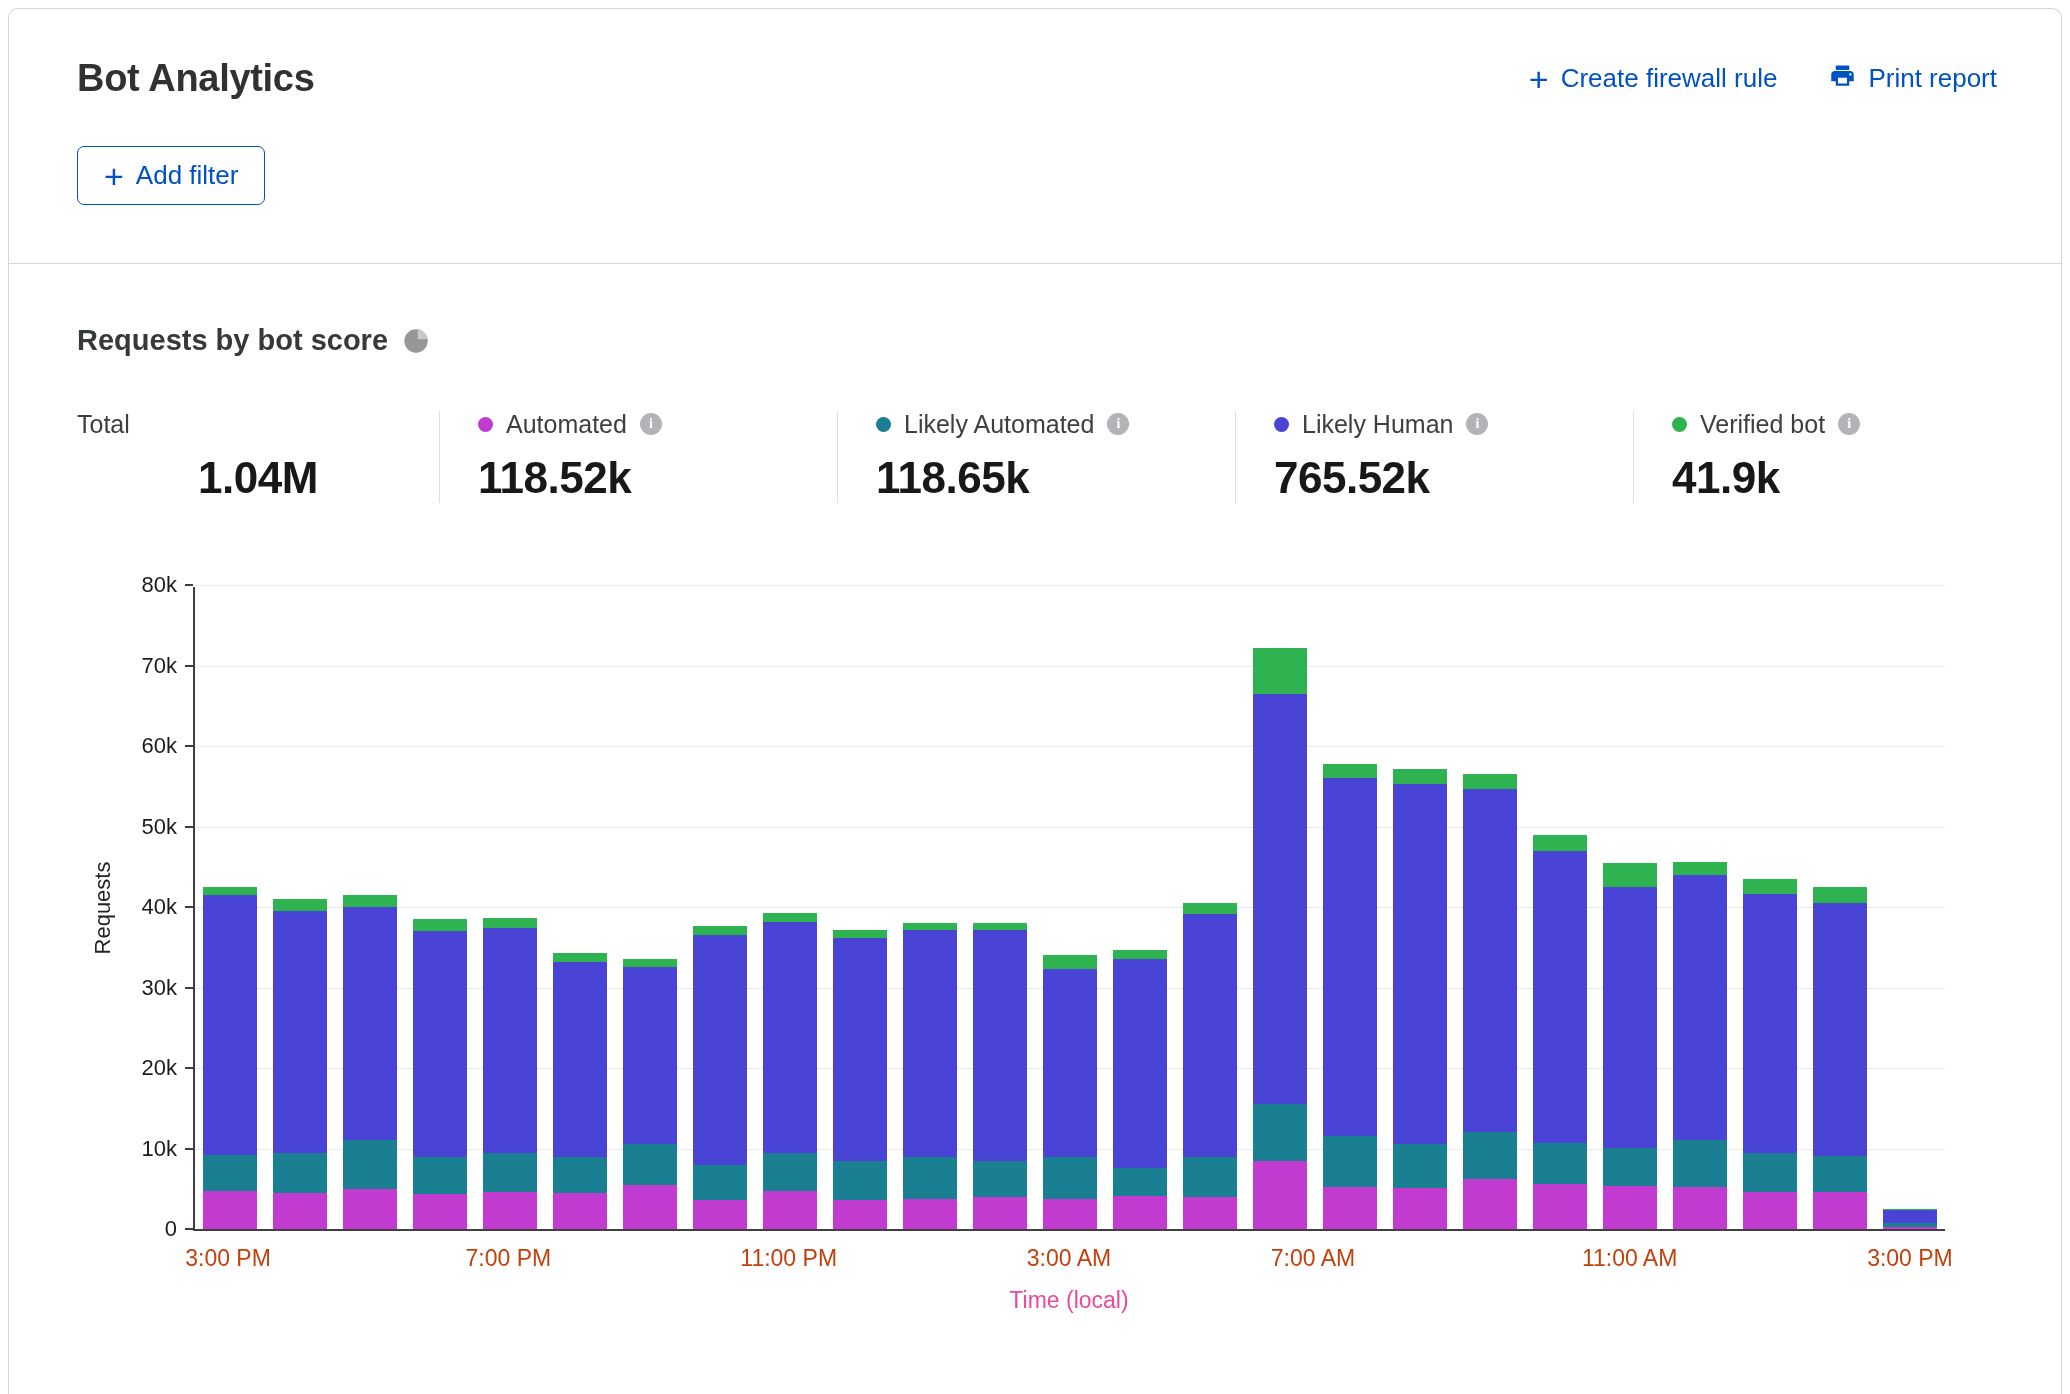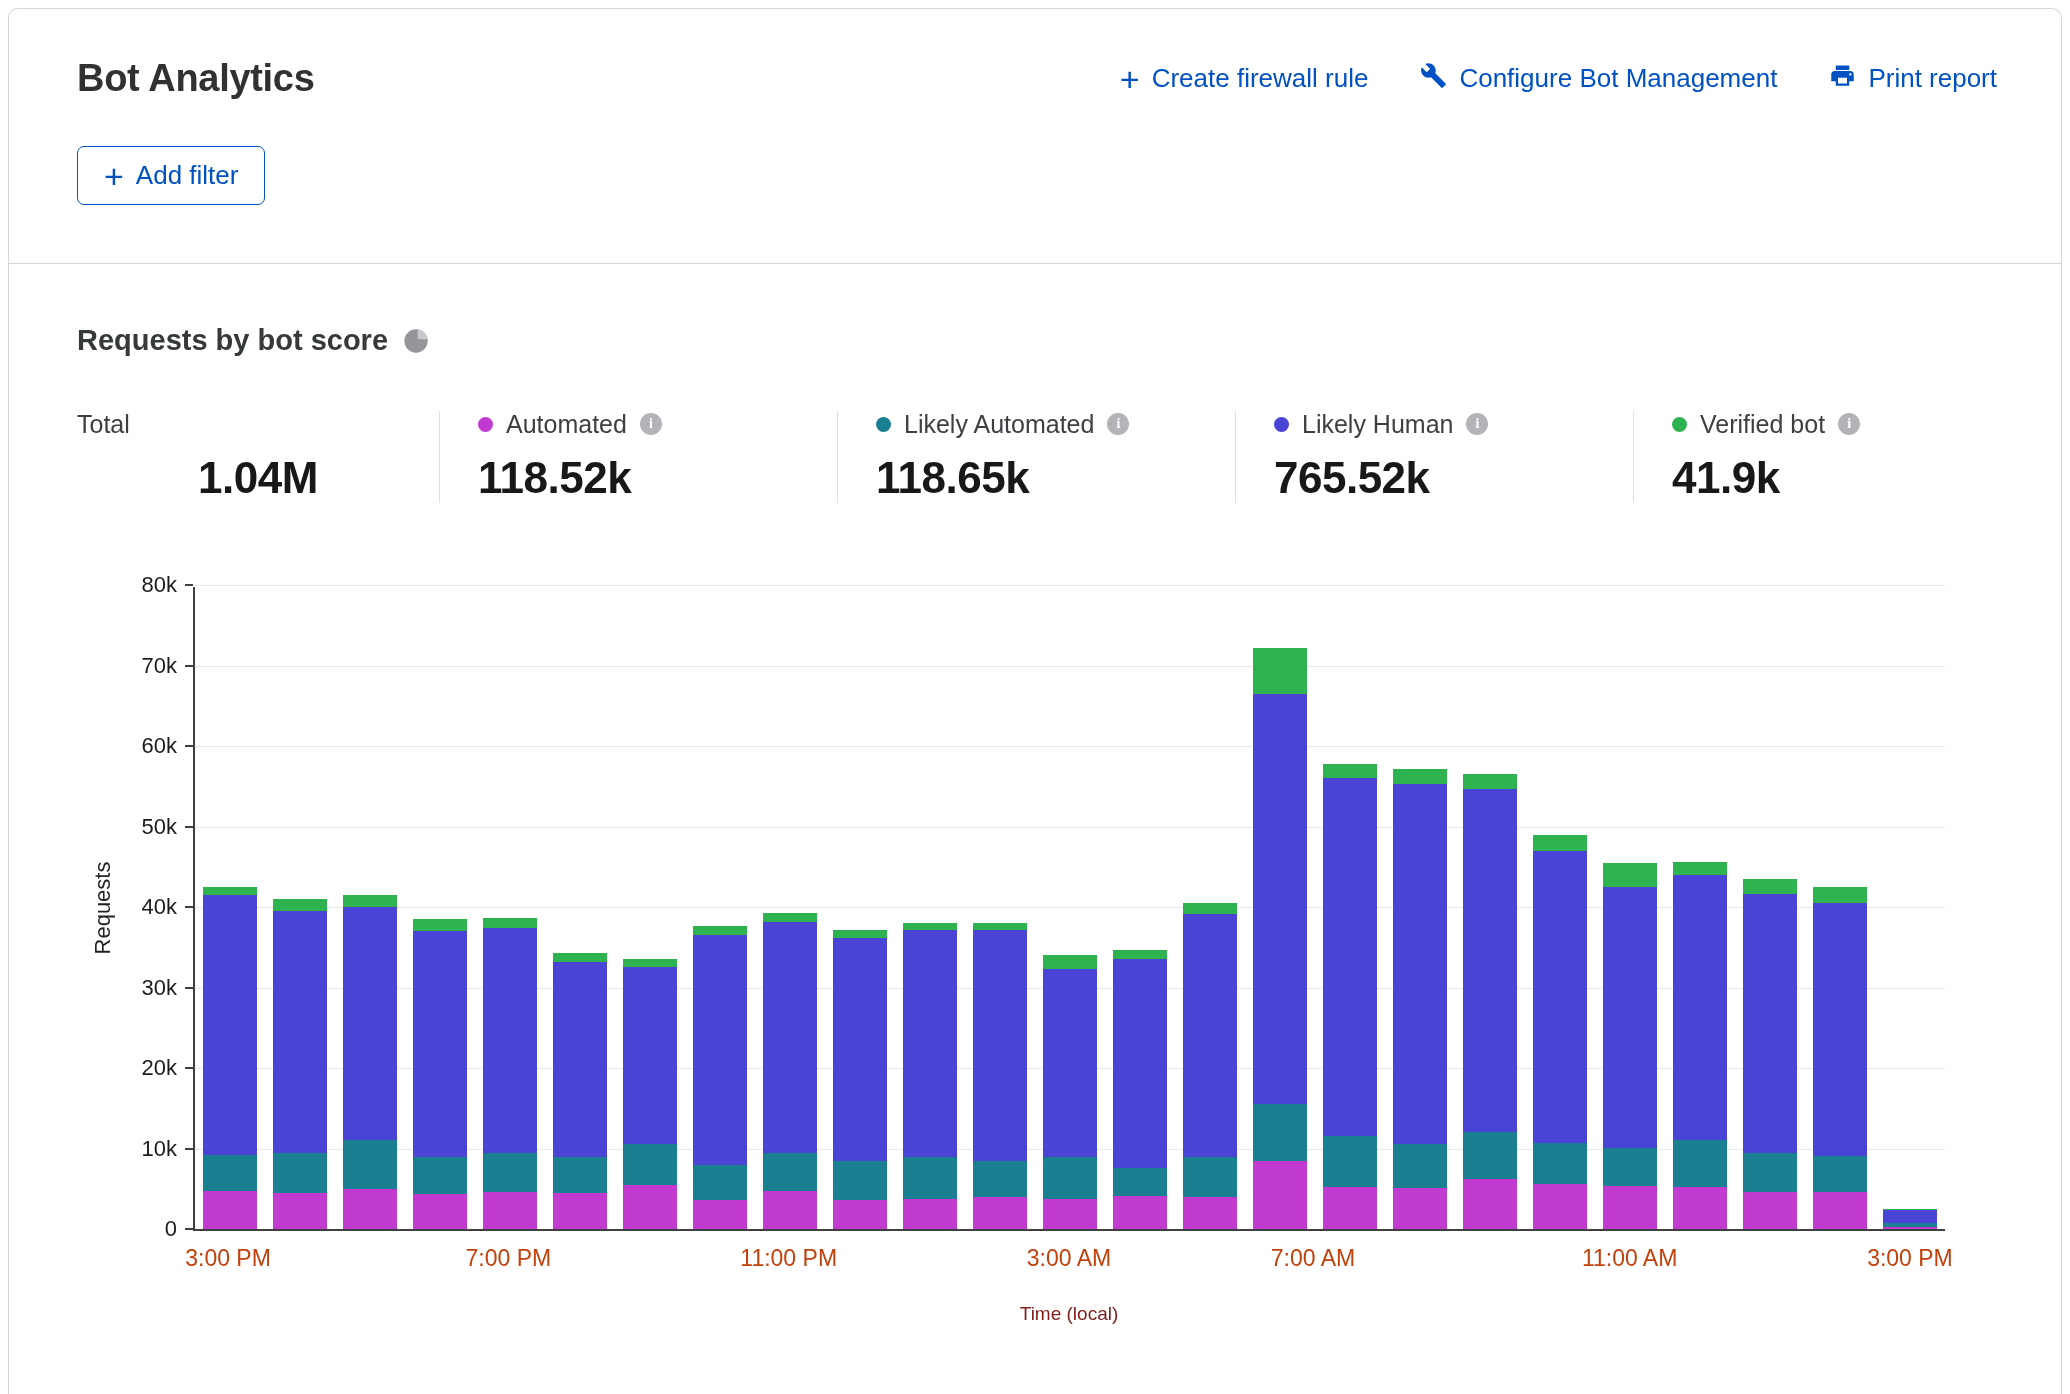--- a/index.html
+++ b/index.html
@@ -51,40 +51,34 @@
   .ytick { position:absolute; left:-10px; width:8px; height:2px; background:#3f3f3f; }
   .ytick-label { position:absolute; right:calc(100% + 18px); transform:translateY(50%);
     font-size:22px; color:#1c1c1e; white-space:nowrap; }
   .bars { position:absolute; left:0; bottom:0; width:100%; height:100%;
     display:flex; align-items:flex-end; }
   .bar-slot { flex:1; display:flex; justify-content:center; align-items:flex-end; height:100%; }
   .bar { width:76%; display:flex; flex-direction:column-reverse; }
   .seg { width:100%; }
   .x-axis { position:relative; margin-left:116px; width:1752px; height:38px; margin-top:14px; }
   .xtick-label { position:absolute; transform:translateX(-50%); font-size:23px; color:#c2410c; white-space:nowrap; }
-  .x-title { margin-left:116px; width:1752px; text-align:center; font-size:19px; color:#7f1d1d; margin-top:20px; }
+  .x-title { margin-left:116px; width:1752px; text-align:center; font-size:23px; color:#ec4899; margin-top:4px; }
 </style>
 </head>
 <body>
 
 <div class="card">
 
   <div class="header">
     <div class="header-top">
       <div class="page-title">Bot Analytics</div>
       <div class="actions">
         <div class="action-link">
           <span class="plus-glyph">+</span>
           <span>Create firewall rule</span>
-        </div>
-        <div class="action-link">
-          <span><svg viewBox="0 0 24 24" width="27" height="27">
-                <path d="M22.7 19l-9.1-9.1c.9-2.3.4-5-1.5-6.9-2-2-5-2.4-7.4-1.3L9 6 6 9 1.6 4.7C.4 7.1.9 10.1 2.9 12.1c1.9 1.9 4.6 2.4 6.9 1.5l9.1 9.1c.4.4 1 .4 1.4 0l2.3-2.3c.5-.4.5-1.1.1-1.4z"></path>
-              </svg></span>
-          <span>Configure Bot Management</span>
         </div>
         <div class="action-link">
           <span><svg viewBox="0 0 24 24" width="27" height="27">
                 <path d="M19 8H5c-1.66 0-3 1.34-3 3v6h4v4h12v-4h4v-6c0-1.66-1.34-3-3-3zm-3 11H8v-5h8v5zm3-7c-.55 0-1-.45-1-1s.45-1 1-1 1 .45 1 1-.45 1-1 1zm-1-9H6v4h12V3z"></path>
               </svg></span>
           <span>Print report</span>
         </div>
       </div>
     </div>
     <div class="header-row2">

